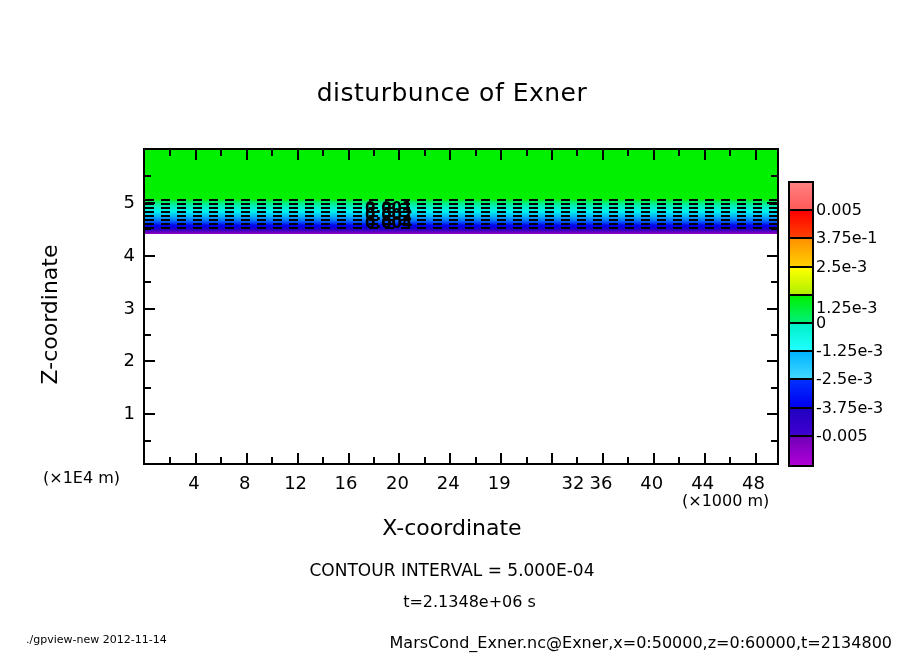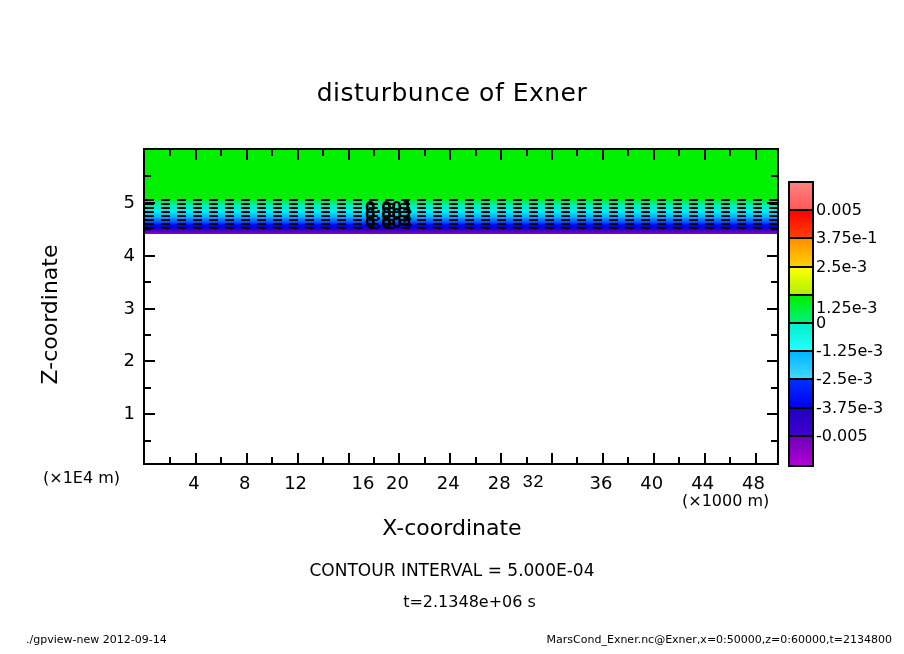--- a/index.html
+++ b/index.html
@@ -195,21 +195,21 @@
     font-size: 16px;
     white-space: nowrap;
   }
   #footer-left {
     left: 26px; top: 633px;
     font-size: 11px;
     white-space: nowrap;
   }
   #footer-right {
     right: 12px; top: 633px;
-    font-size: 11px;
+    font-size: 16px;
     white-space: nowrap;
   }
 </style>
 </head>
 <body>
 
 <div class="abs" id="plot-title">disturbunce of Exner</div>
 
 <div class="abs" id="plot-frame">
   <div id="contour-field">
@@ -302,25 +302,25 @@
 <div class="abs" style="left:143px; top:148px; width:636px; height:317px; pointer-events:none;">
   <div class="inplot-label" style="left:222px; top:51px;">0.001</div>
   <div class="inplot-label" style="left:222px; top:58px;">0.002</div>
   <div class="inplot-label" style="left:222px; top:66px;">0.004</div>
 </div>
 
 <div class="abs" id="x-tick-labels" style="left:0;top:0;width:904px;height:654px;">
     <div class="xlabel-text" style="left: 193.88px;">4</div>
     <div class="xlabel-text" style="left: 244.76px;">8</div>
     <div class="xlabel-text" style="left: 295.64px;">12</div>
-    <div class="xlabel-text" style="left: 363px; text-align: center;">16</div>
+    <div class="xlabel-text" style="left: 346px; text-align: center;">16</div>
     <div class="xlabel-text" style="left: 397.4px;">20</div>
     <div class="xlabel-text" style="left: 448.28px;">24</div>
-    <div class="xlabel-text" style="left: 499.16px;">28</div>
-    <div class="xlabel-text" style="left: 533px; font-family: Liberation Mono, monospace;">32</div>
+    <div class="xlabel-text" style="left: 499.16px;">19</div>
+    <div class="xlabel-text" style="left: 573px;">32</div>
     <div class="xlabel-text" style="left: 600.92px;">36</div>
     <div class="xlabel-text" style="left: 651.8px;">40</div>
     <div class="xlabel-text" style="left: 702.68px;">44</div>
     <div class="xlabel-text" style="left: 753.56px;">48</div>
   </div>
 <div class="abs" id="y-tick-labels">
     <div class="ylabel-text" style="top: 412.167px;">1</div>
     <div class="ylabel-text" style="top: 359.333px;">2</div>
     <div class="ylabel-text" style="top: 306.5px;">3</div>
     <div class="ylabel-text" style="top: 253.667px;">4</div>
@@ -351,14 +351,14 @@
     <div class="cb-label" style="top: 307px;">1.25e-3</div>
     <div class="cb-label" style="top: 322px;">0</div>
     <div class="cb-label" style="top: 350.2px;">-1.25e-3</div>
     <div class="cb-label" style="top: 378.4px;">-2.5e-3</div>
     <div class="cb-label" style="top: 406.6px;">-3.75e-3</div>
     <div class="cb-label" style="top: 434.8px;">-0.005</div>
   </div>
 
 <div class="abs" id="contour-interval">CONTOUR INTERVAL = 5.000E-04</div>
 <div class="abs" id="time-annotation">t=2.1348e+06 s</div>
-<div class="abs" id="footer-left">./gpview-new  2012-09-14</div>
+<div class="abs" id="footer-left">./gpview-new  2012-11-14</div>
 <div class="abs" id="footer-right">MarsCond_Exner.nc@Exner,x=0:50000,z=0:60000,t=2134800</div>
 
 </body></html>

